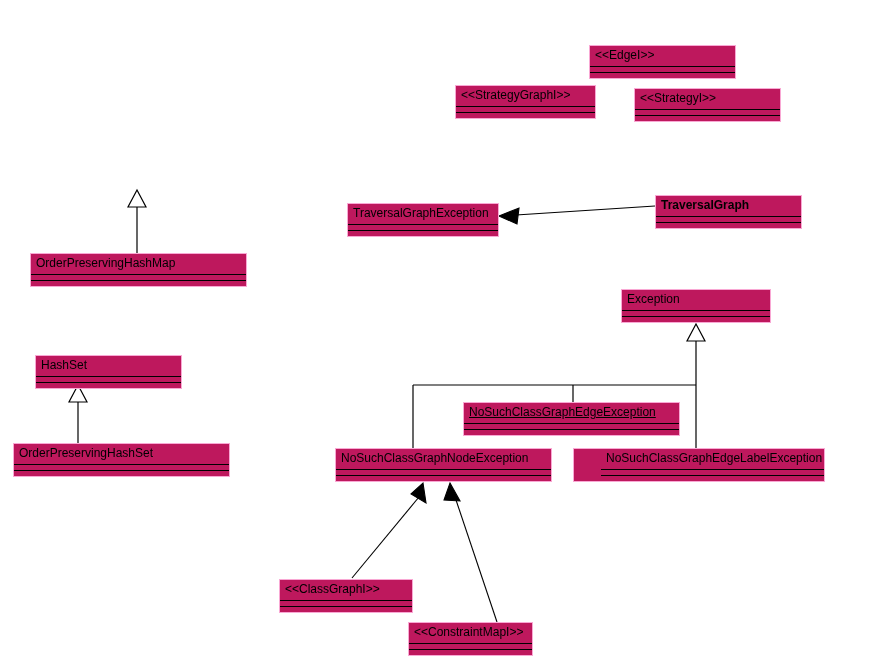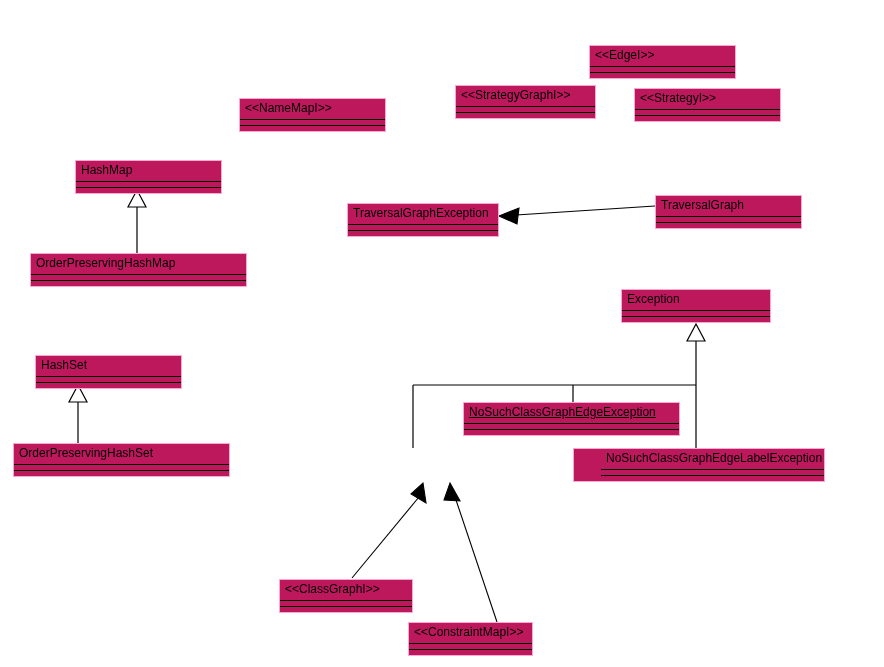--- a/index.html
+++ b/index.html
@@ -121,39 +121,29 @@
     <div class="uml-attrs"></div>
     <div class="uml-ops"></div>
   </div>
 
   <div class="uml-box" style="left:634px; top:88px; width:147px;">
     <div class="uml-name">&lt;&lt;StrategyI&gt;&gt;</div>
     <div class="uml-attrs"></div>
     <div class="uml-ops"></div>
   </div>
 
-  <div class="uml-box" style="left:239px; top:98px; width:147px;">
-    <div class="uml-name">&lt;&lt;NameMapI&gt;&gt;</div>
-    <div class="uml-attrs"></div>
-    <div class="uml-ops"></div>
-  </div>
-
-  <div class="uml-box" style="left:75px; top:160px; width:147px;">
-    <div class="uml-name">HashMap</div>
-    <div class="uml-attrs"></div>
-    <div class="uml-ops"></div>
-  </div>
+
 
   <div class="uml-box" style="left:347px; top:203px; width:152px;">
     <div class="uml-name">TraversalGraphException</div>
     <div class="uml-attrs"></div>
     <div class="uml-ops"></div>
   </div>
 
-  <div class="uml-box" style="left:655px; top:195px; width:147px;">
+  <div class="uml-box" style="left:655px; top:195px; width:147px;font-weight:bold;">
     <div class="uml-name">TraversalGraph</div>
     <div class="uml-attrs"></div>
     <div class="uml-ops"></div>
   </div>
 
   <div class="uml-box" style="left:18px; top:253px; width:217px;margin-left:12px;">
     <div class="uml-name">OrderPreservingHashMap</div>
     <div class="uml-attrs"></div>
     <div class="uml-ops"></div>
   </div>
@@ -169,20 +159,25 @@
     <div class="uml-attrs"></div>
     <div class="uml-ops"></div>
   </div>
 
   <div class="uml-box" style="left:463px; top:402px; width:217px;text-decoration:underline;">
     <div class="uml-name">NoSuchClassGraphEdgeException</div>
     <div class="uml-attrs"></div>
     <div class="uml-ops"></div>
   </div>
 
+  <div class="uml-box" style="left:335px; top:448px; width:217px;">
+    <div class="uml-name">NoSuchClassGraphNodeException</div>
+    <div class="uml-attrs"></div>
+    <div class="uml-ops"></div>
+  </div>
 
   <div class="uml-box" style="left:573px; top:448px; width:252px;padding-left:27px;">
     <div class="uml-name">NoSuchClassGraphEdgeLabelException</div>
     <div class="uml-attrs"></div>
     <div class="uml-ops"></div>
   </div>
 
   <div class="uml-box" style="left:13px; top:443px; width:217px;">
     <div class="uml-name">OrderPreservingHashSet</div>
     <div class="uml-attrs"></div>

